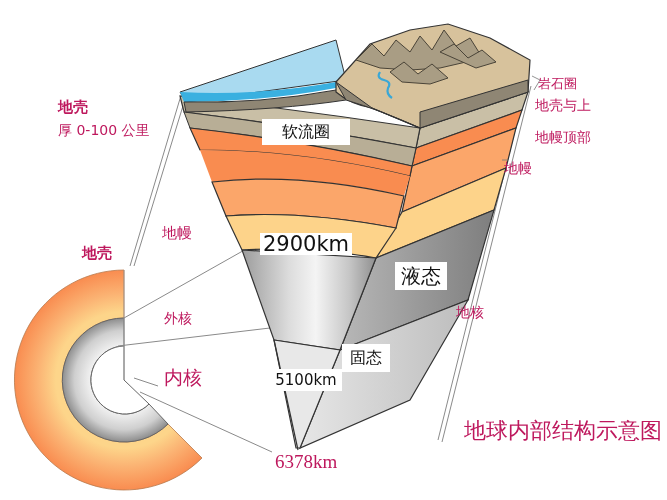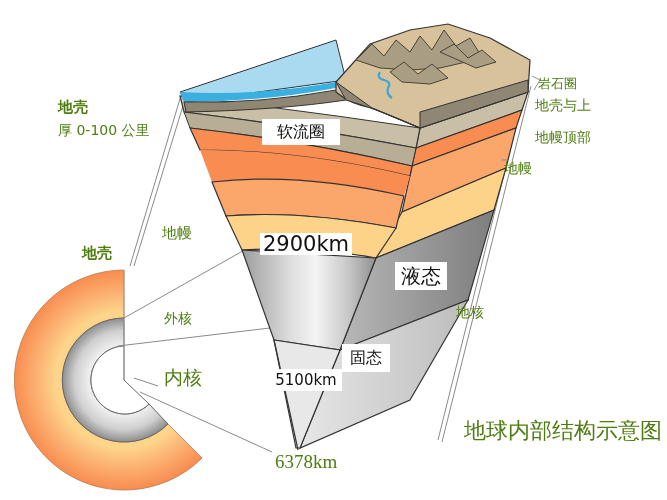--- a/index.html
+++ b/index.html
@@ -1,19 +1,19 @@
 <!DOCTYPE html>
 <html><head>
   <meta charset="utf-8">
   <style>
     html, body { margin: 0; padding: 0; background: #ffffff; }
     body { width: 667px; height: 500px; position: relative; overflow: hidden;
            font-family: "DejaVu Sans", "Liberation Sans", sans-serif; }
     svg.stage { position: absolute; left: 0; top: 0; }
-    .lbl { position: absolute; color: #4d7c0f; white-space: nowrap; line-height: 1; }
+    .lbl { position: absolute; color: #be185d; white-space: nowrap; line-height: 1; }
     .lbl.sans { font-family: "DejaVu Sans", sans-serif; }
     .lbl.serif { font-family: "Liberation Serif", "DejaVu Serif", serif; }
     .box { position: absolute; background: #ffffff; color: #111; text-align: center;
            white-space: nowrap; line-height: 1; display: flex; align-items: center; justify-content: center; }
   </style>
 </head>
 <body>
 
 <svg class="stage" width="667" height="500" viewBox="0 0 667 500">
   <defs>
@@ -115,20 +115,20 @@
 <div class="lbl sans" style="left:162px; top:226px; font-size:15px;">地幔</div>
 <div class="lbl sans" style="left:164px; top:311px; font-size:14px;">外核</div>
 <div class="lbl sans" style="left:164px; top:368px; font-size:19px;">内核</div>
 
 <div class="lbl sans" style="left:538px; top:77px; font-size:13px;">岩石圈</div>
 <div class="lbl sans" style="left:535px; top:98px; font-size:14px;">地壳与上</div>
 <div class="lbl sans" style="left:535px; top:130px; font-size:14px;">地幔顶部</div>
 <div class="lbl sans" style="left:504px; top:161px; font-size:14px;">地幔</div>
 <div class="lbl sans" style="left:456px; top:305px; font-size:14px;">地核</div>
 
-<div class="box sans" style="left:262px; top:119px; width:78px; height:26px; font-size:16px;">软流圈</div>
+<div class="box sans" style="left:262px; top:119px; width:88px; height:26px; font-size:16px;">软流圈</div>
 <div class="box serif" style="left:260px; top:233px; width:92px; height:22px; font-size:21px;">2900km</div>
 <div class="box sans" style="left:375px; top:262px; width:52px; height:28px; font-size:20px;margin-left:20px;">液态</div>
 <div class="box serif" style="left:270px; top:321px; width:72px; height:22px; font-size:15px;margin-top:48px;">5100km</div>
 <div class="box sans" style="left:342px; top:344px; width:48px; height:28px; font-size:16px;text-align:right;">固态</div>
 <div class="lbl serif" style="left:275px; top:452px; font-size:19px;">6378km</div>
 
 <div class="lbl sans" style="left:420px; top:420px; font-size:22px;margin-left:44px;">地球内部结构示意图</div>
 
 </body></html>

